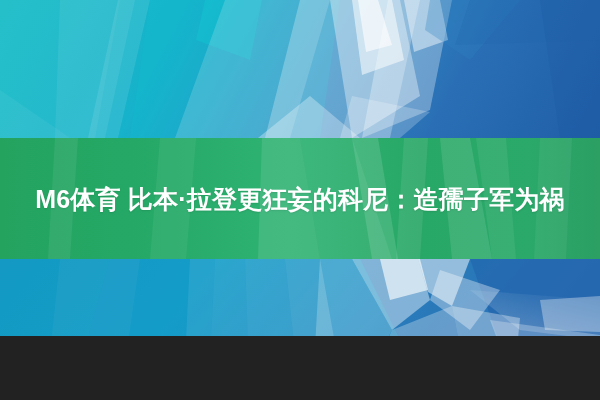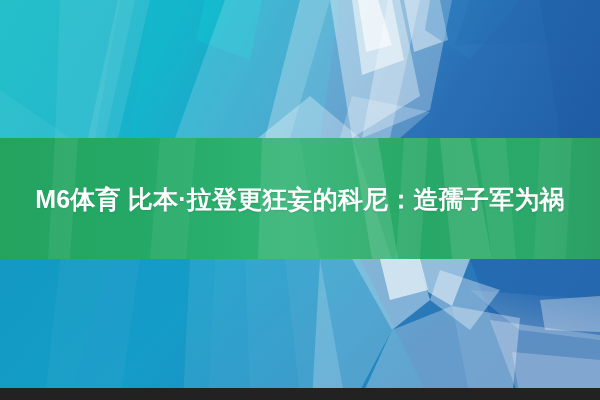--- a/index.html
+++ b/index.html
@@ -3,21 +3,21 @@
 <meta charset="utf-8">
 <style>
   html, body {
     margin: 0;
     padding: 0;
     background: #222;
   }
   #banner {
     position: relative;
     width: 600px;
-    height: 388px;
+    height: 336px;
     overflow: hidden;
     font-family: "Liberation Sans", "DejaVu Sans", sans-serif;
     background: #8b5cf6;
   }
   #bg-svg {
     position: absolute;
     top: 0; left: 0;
     width: 600px;
     height: 400px;
     display: block;

